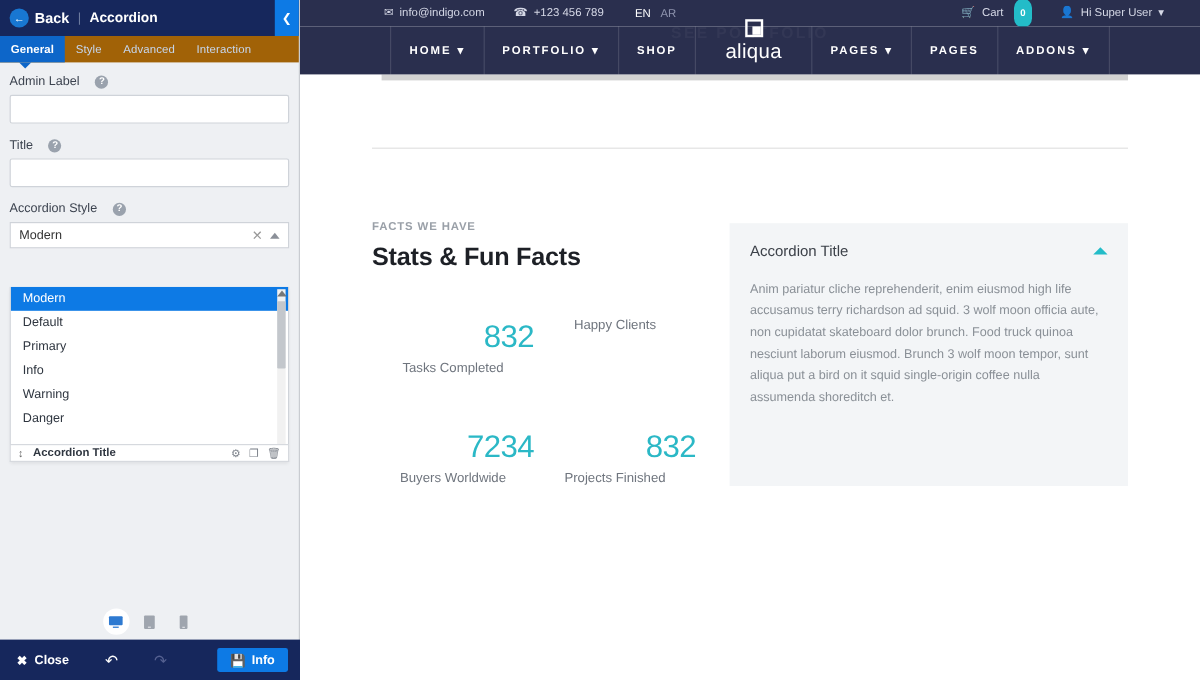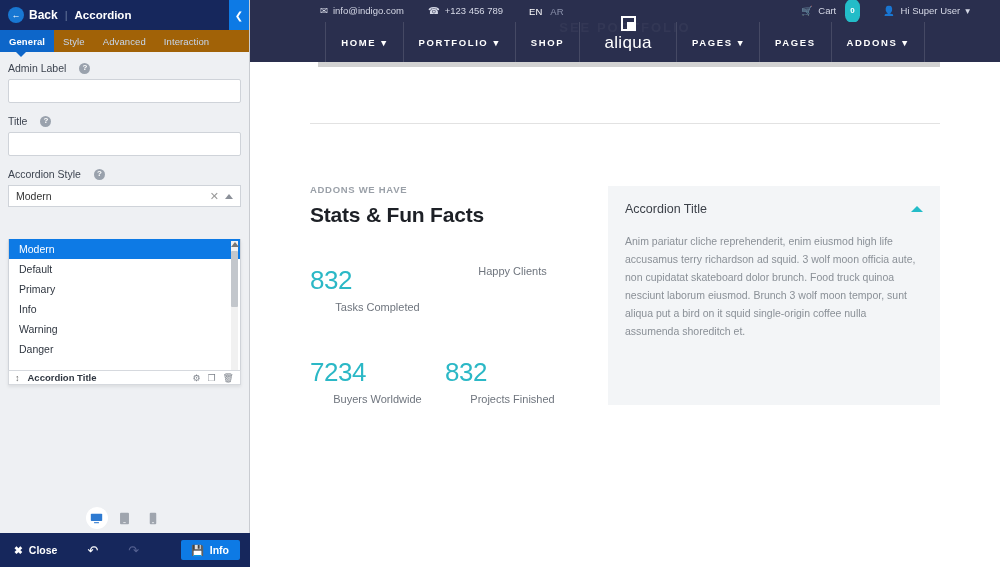--- a/index.html
+++ b/index.html
@@ -262,21 +262,21 @@
   .headline {
     font-size: 21px; font-weight: bold; color: #1d2026;
     margin-bottom: 38px; letter-spacing: -.2px;
   }
   .stats-grid {
     display: grid; grid-template-columns: 135px 135px;
     row-gap: 44px;
   }
   .stat-num {
     font-size: 26px; color: #2bb8c6; font-weight: normal;
-    letter-spacing: -.5px; margin-bottom: 5px;
+    letter-spacing: -.5px; margin-bottom: 5px; text-align: right;
   }
   .stat-lbl { font-size: 11px; color: #6f757e; text-align: center; }
 
   .accordion {
     width: 362px; background: #f3f5f7; margin-top: 2px;
     padding: 16px 17px 18px 17px;
     position: relative;
   }
   .acc-head {
     display: flex; align-items: flex-start; justify-content: space-between;
@@ -483,21 +483,21 @@
         </div>
       </div>
     </div>
     <div class="nav-underbar"></div>
 
     <div class="content">
       <div class="hr"></div>
 
       <div class="cols">
         <div class="col-left">
-          <div class="eyebrow">ADDONS WE HAVE</div>
+          <div class="eyebrow">FACTS WE HAVE</div>
           <div class="headline">Stats &amp; Fun Facts</div>
 
           <div class="stats-grid">
             <div>
               <div class="stat-num">832</div>
               <div class="stat-lbl">Tasks Completed</div>
             </div>
             <div>
               <div class="stat-lbl">Happy Clients</div>
             </div>

